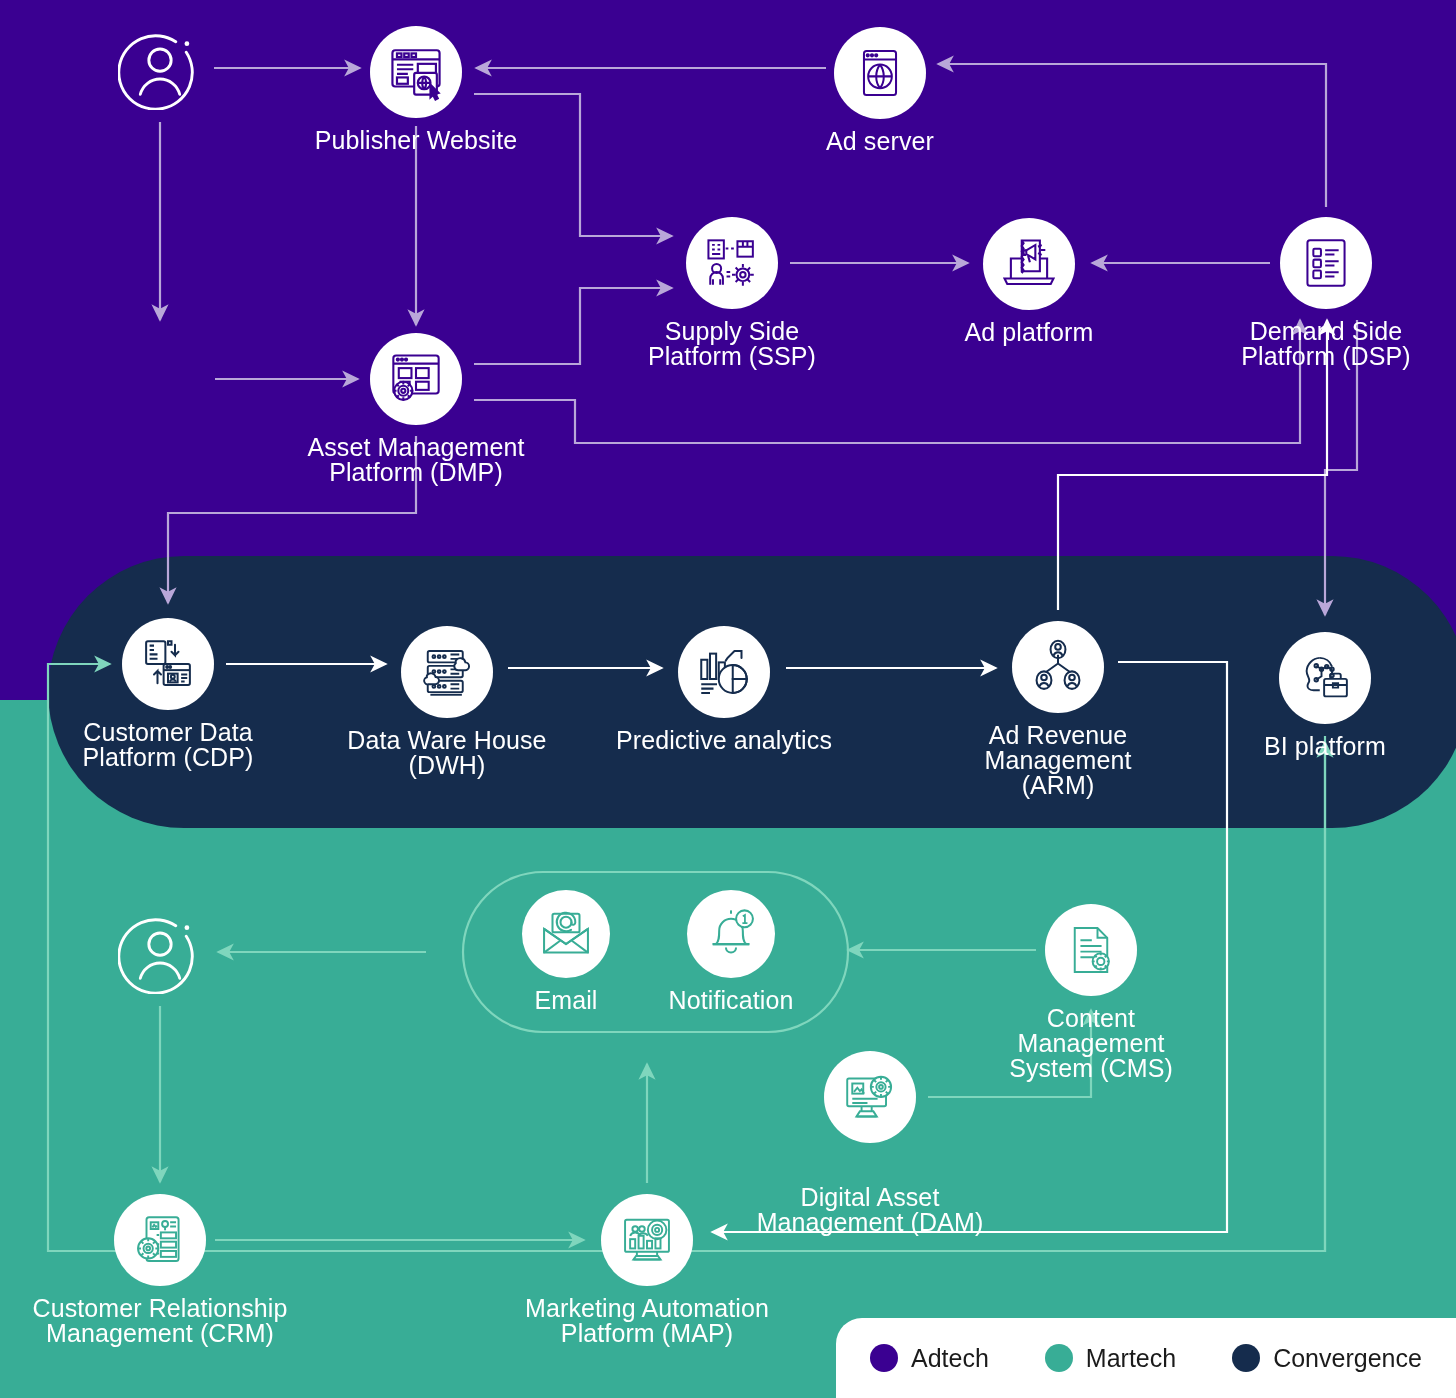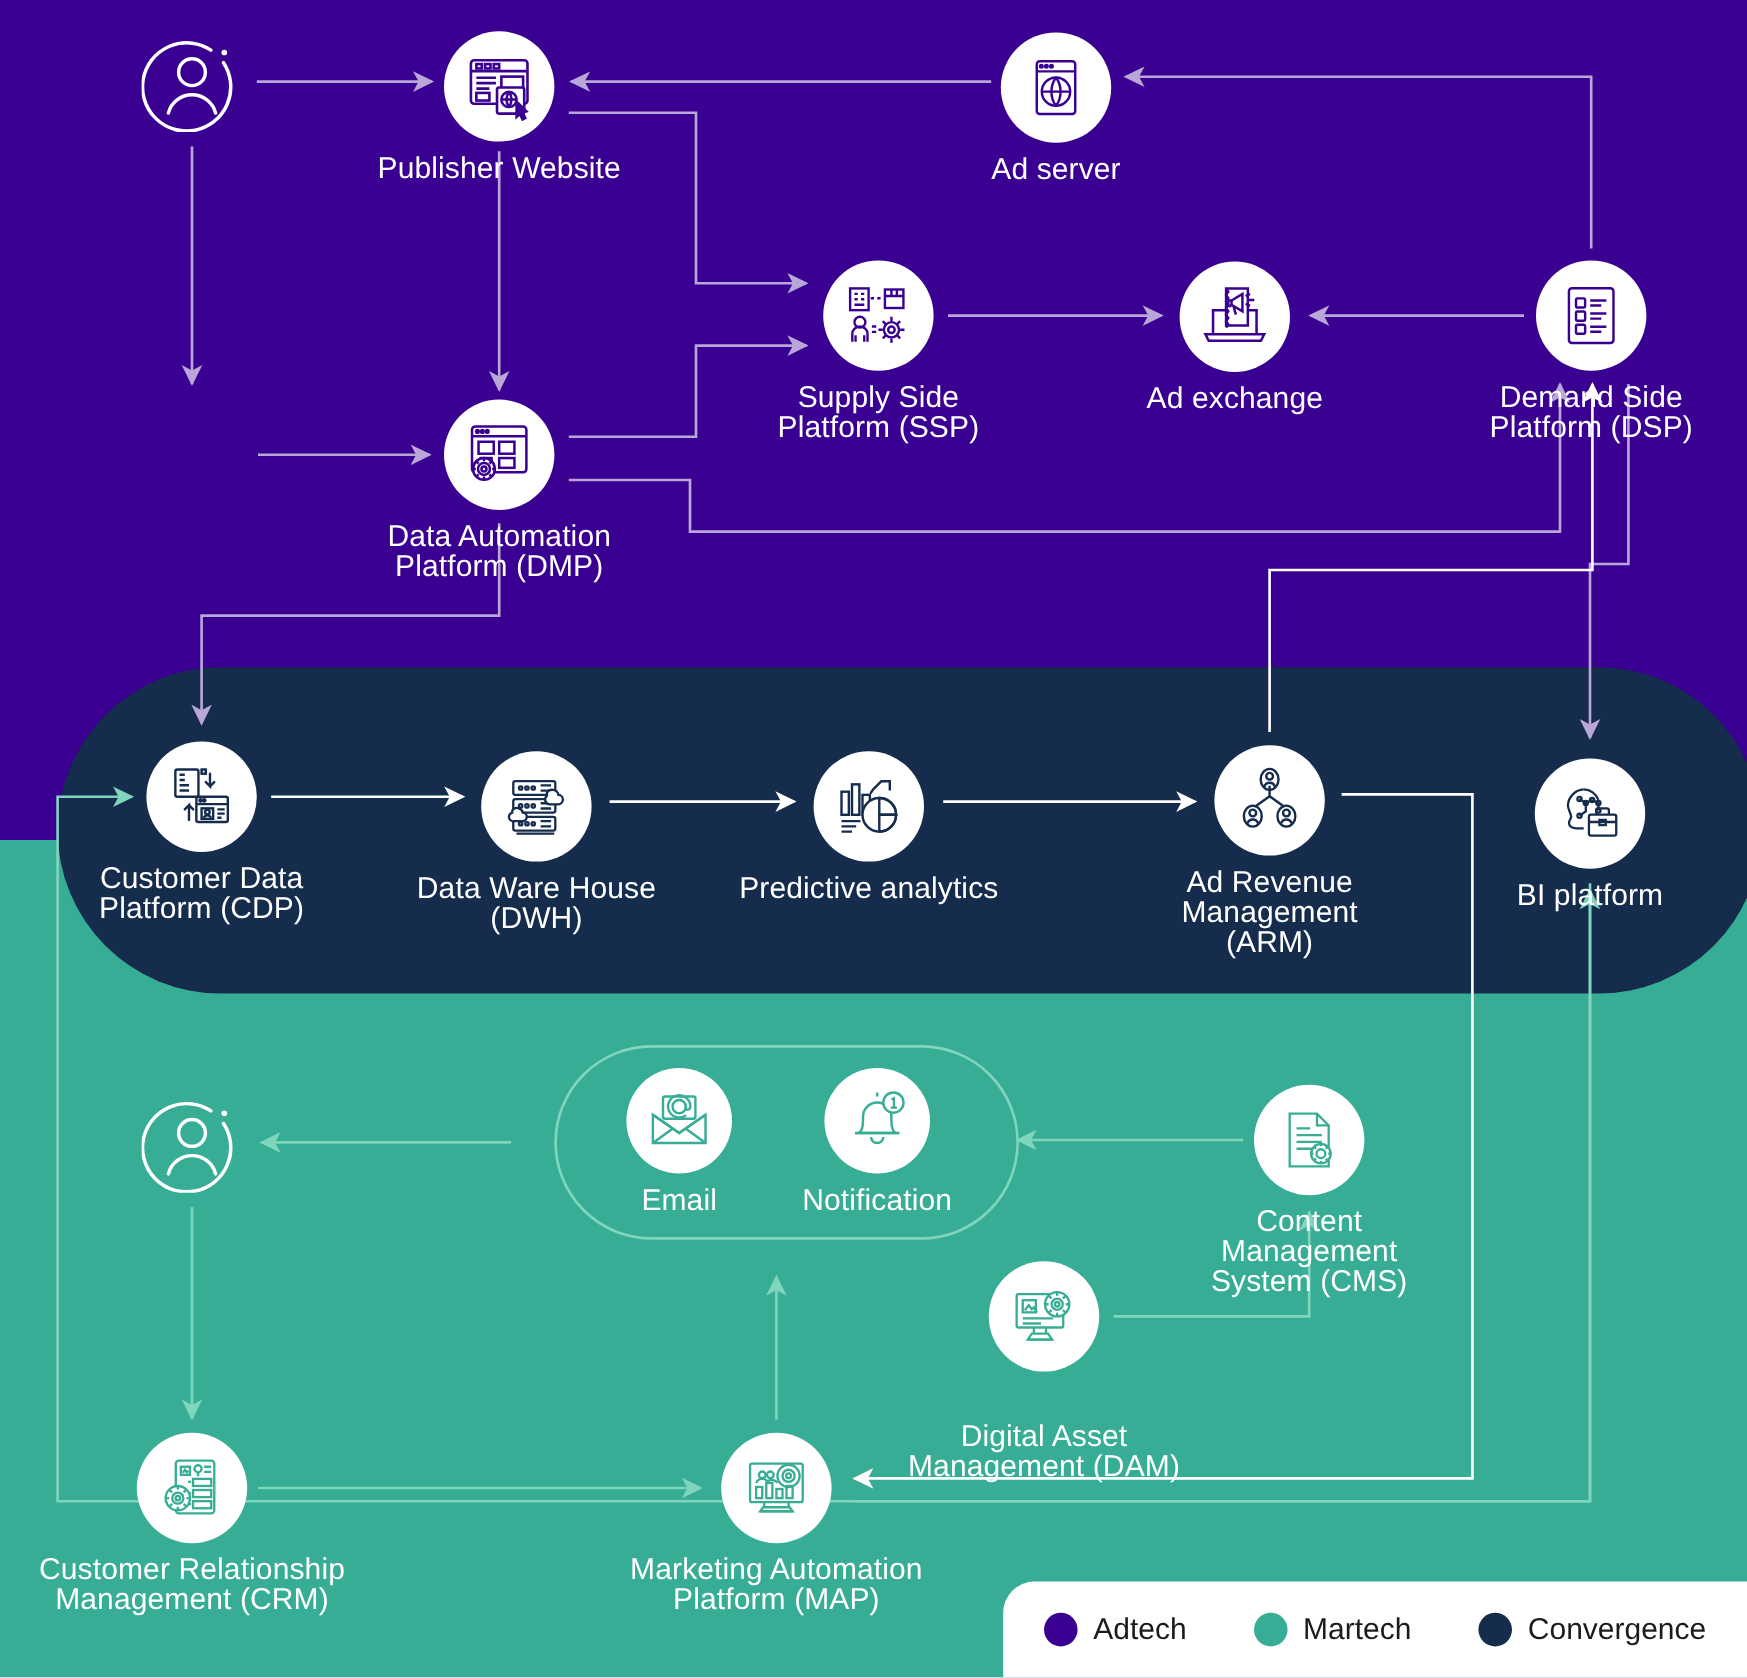--- a/index.html
+++ b/index.html
@@ -147,21 +147,21 @@
         <path d="M12 48V26h40v22"></path>
           <path d="M5 48h54l-3 6H8z"></path>
         <path d="M24 6h20v34H24z" fill="#fff"></path>
           <path d="M24 6l2 3-2 3 2 3-2 3 2 3-2 3 2 3-2 3 2 3-2 3 2 3-2 3"></path>
         <path d="M29 17l10-6v16l-10-6z"></path>
           <path d="M29 17h-3v5h3"></path>
           <path d="M31 23l2 7"></path>
         <path d="M42 13l4-2M42 20l4 2M45 16.5h5"></path>
       </svg>
     </div>
-    <div class="lbl">Ad exchange</div>
+    <div class="lbl">Ad platform</div>
   </div>
 
   <div class="node" style="left:1326px;top:217px;">
     <div class="bubble">
       <svg width="54" height="54" viewBox="0 0 64 64" fill="none" stroke="#3a0091" stroke-width="2.4">
         <rect x="10" y="5" width="44" height="54" rx="3"></rect>
         <rect x="17" y="15" width="9" height="9" rx="1.5"></rect>
           <path d="M31 17h16M31 22h11"></path>
         <rect x="17" y="28" width="9" height="9" rx="1.5"></rect>
           <path d="M31 30h16M31 35h11"></path>
@@ -185,21 +185,21 @@
         <rect x="13" y="20" width="14" height="11"></rect>
           <rect x="32" y="20" width="14" height="11"></rect>
         <rect x="32" y="35" width="14" height="9"></rect>
           <rect x="15" y="35" width="10" height="9"></rect>
         <circle cx="18" cy="45" r="10" fill="#fff"></circle>
         <circle cx="18" cy="45" r="5.5"></circle>
           <circle cx="18" cy="45" r="2.3"></circle>
         <path d="M18 34.5v3.5M18 52v3.5M7 45h3.5M25.5 45H29M10.5 37.5l2.5 2.5M25.5 37.5L23 40M10.5 52.5l2.5-2.5M25.5 52.5L23 50"></path>
       </svg>
     </div>
-    <div class="lbl">Data Automation
+    <div class="lbl">Asset Management
 Platform (DMP)</div>
   </div>
 
   <div class="node" style="left:168px;top:618px;">
     <div class="bubble">
       <svg width="56" height="56" viewBox="0 0 64 64" fill="none" stroke="#152c4d" stroke-width="2.3">
         <rect x="7" y="6" width="22" height="26" rx="2"></rect>
           <path d="M11 11h5M11 16h5M11 21h9M11 26h9"></path>
         <rect x="32" y="6" width="4" height="4"></rect>
         <path d="M40 10v12l-4-4M40 22l4-4" stroke-linecap="round"></path>

